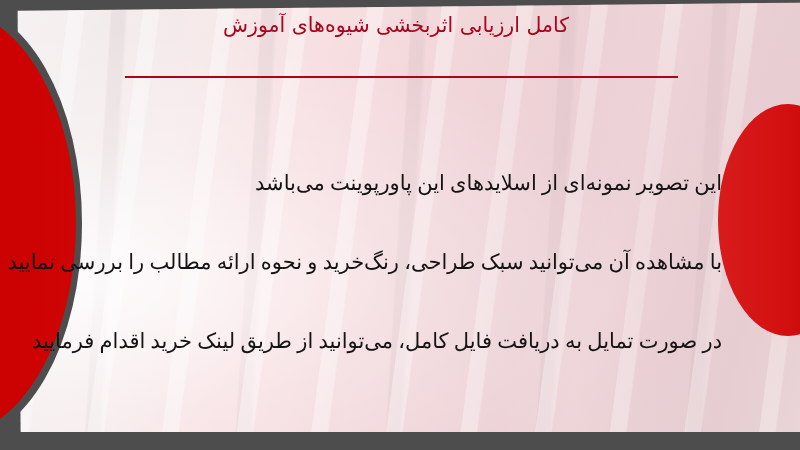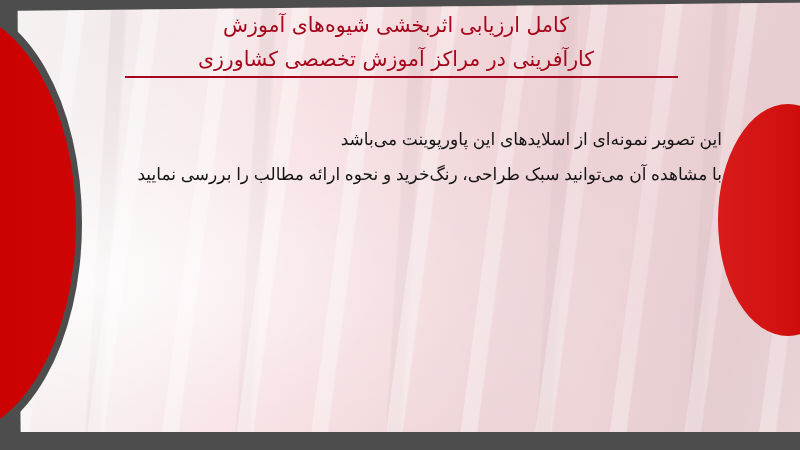--- a/index.html
+++ b/index.html
@@ -139,25 +139,26 @@
   
   .body-block {
     position: absolute;
     right: 78px;
     left: 60px;
     top: 122px;
     direction: rtl;
     text-align: right;
   }
   .body-line {
-    font-family: Liberation Sans, sans-serif;
-    font-size: 17px;
+    font-family: Liberation Serif, serif;
+    font-size: 21px;
     line-height: 35px;
     color: #141414;
     white-space: nowrap;
+    margin-top: 44px;
   }
 
   
   .bottom-edge {
     position: absolute;
     left: 0;
     right: 0;
     bottom: 0;
     height: 18px;
     background: #4d4d4d;
@@ -175,24 +176,24 @@
     <div class="panel-arcs"></div>
     <div class="panel-sheen"></div>
   </div>
 
   <div class="blob-left-border"></div>
   <div class="blob-left"></div>
   <div class="blob-right"></div>
 
   <div class="title-block">
     <div class="title-line">کامل ارزیابی اثربخشی شیوه‌های آموزش</div>
-    <div class="title-line">کارآفرینی در مراکز آموزش تخصصی کشاورزی</div>
   </div>
   <div class="title-underline"></div>
 
   <div class="body-block">
     <div class="body-line">این تصویر نمونه‌ای از اسلایدهای این پاورپوینت می‌باشد</div>
     <div class="body-line">با مشاهده آن می‌توانید سبک طراحی، رنگ‌خرید و نحوه ارائه مطالب را بررسی نمایید</div>
+    <div class="body-line">در صورت تمایل به دریافت فایل کامل، می‌توانید از طریق لینک خرید اقدام فرمایید</div>
   </div>
 
   <div class="bottom-edge"></div>
 
 </div>
 
 </body></html>

